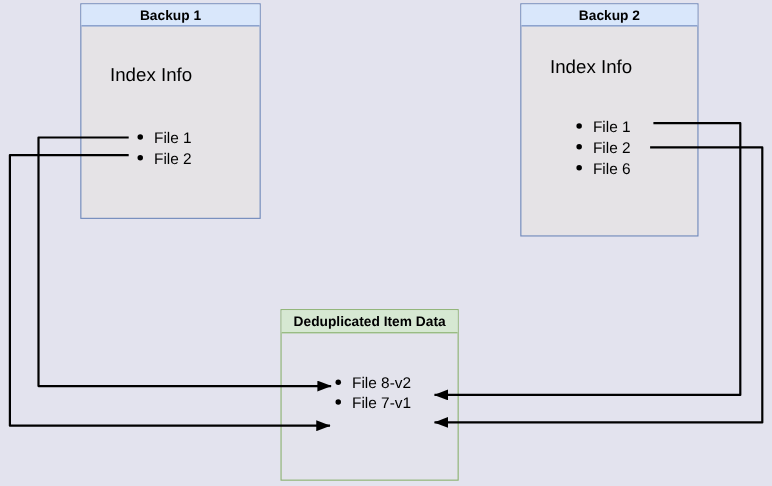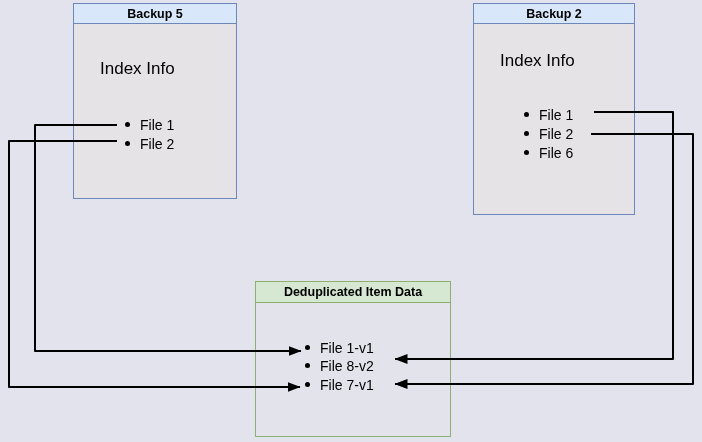--- a/index.html
+++ b/index.html
@@ -44,21 +44,21 @@
     border-bottom: 1.5px solid var(--blue-border, #6d87bb);
   }
   .box.green .hdr {
     background: var(--green-header-bg, #d6e8d2);
     border-bottom: 1.5px solid var(--green-border, #8ab170);
     height: 21px;
   }
 
   #backup1 { left: 73px;  top: 3px;   width: 164px; height: 196px; }
   #backup2 { left: 473px; top: 3px;   width: 162px; height: 212px; }
-  #dedup   { left: 255px; top: 281px; width: 196px; height: 156px; }
+  #dedup   { left: 255px; top: 281px; width: 162px; height: 156px; }
 
   .info {
     position: absolute;
     font-size: 17px;
     line-height: 18px;
     white-space: nowrap;
   }
   #backup1 .info { left: 26px; top: 56px; }
   #backup2 .info { left: 26px; top: 48px; }
 
@@ -107,21 +107,21 @@
     stroke-width: 2;
     stroke-linejoin: round;
   }
 </style>
 </head>
 <body>
 
 <div class="stage">
 
   <section class="box blue backup" id="backup1">
-    <header class="hdr">Backup 5</header>
+    <header class="hdr">Backup 1</header>
     <div class="info">Index Info</div>
     <ul class="items">
       <li>
         <span class="bullet"></span>
         <span class="item-label">File 1</span>
       </li>
       <li>
         <span class="bullet"></span>
         <span class="item-label">File 2</span>
       </li>
@@ -145,24 +145,20 @@
         <span class="item-label">File 6</span>
       </li>
     </ul>
   </section>
 
   <section class="box green" id="dedup">
     <header class="hdr">Deduplicated Item Data</header>
     <ul class="items">
       <li>
         <span class="bullet"></span>
-        <span class="item-label">File 1-v1</span>
-      </li>
-      <li>
-        <span class="bullet"></span>
         <span class="item-label">File 8-v2</span>
       </li>
       <li>
         <span class="bullet"></span>
         <span class="item-label">File 7-v1</span>
       </li>
     </ul>
   </section>
 
   <svg class="wires" width="702" height="442" viewBox="0 0 702 442">

